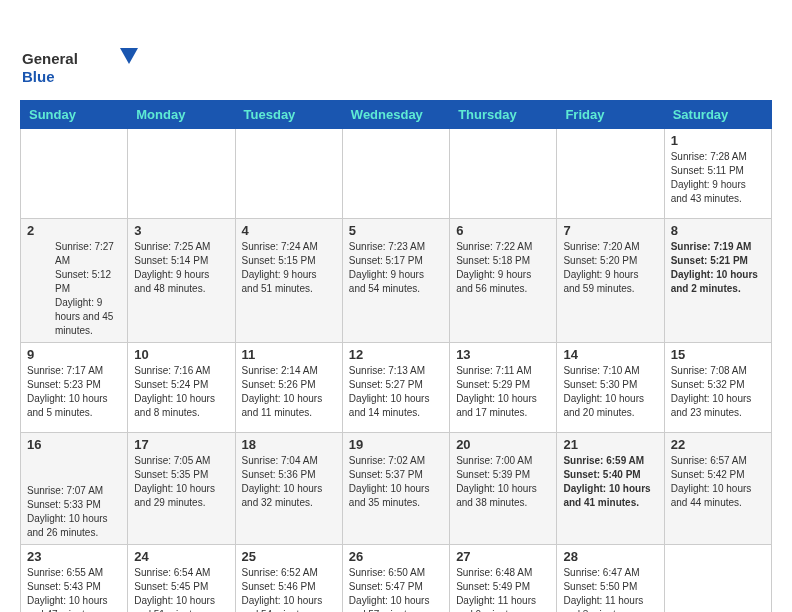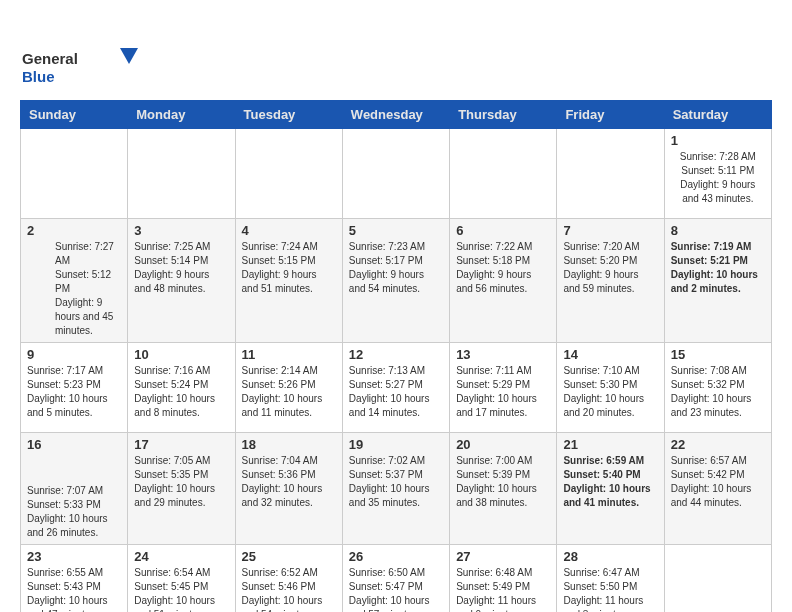--- a/index.html
+++ b/index.html
@@ -33,21 +33,21 @@
       font-size: 16px;
       color: #555;
     }
     .calendar-table {
       width: 100%;
       border-collapse: collapse;
       border: 1px solid #ccc;
     }
     .calendar-table th {
       background-color: #1a56b0;
-      color: #e5e5e5;
+      color: #5eead4;
       padding: 6px 8px;
       text-align: left;
       font-size: 13px;
       border: 1px solid #1a56b0;
     }
     .calendar-table td {
       border: 1px solid #ccc;
       vertical-align: top;
       padding: 4px 6px;
       width: calc(100% / 7);
@@ -105,21 +105,21 @@
   <tbody id="calendar-body">
   <tr>
         <td class="empty-cell"></td>
         <td class="empty-cell"></td>
         <td class="empty-cell"></td>
         <td class="empty-cell"></td>
         <td class="empty-cell"></td>
         <td class="empty-cell"></td>
         <td>
           <div class="day-number">1</div>
-          <div class="day-info" style="white-space: pre-line; text-align: center;">Sunrise: 7:28 AM
+          <div class="day-info" style="white-space: pre-line;">Sunrise: 7:28 AM
 Sunset: 5:11 PM
 Daylight: 9 hours and 43 minutes.</div>
         </td>
       </tr>
       <tr>
         <td>
           <div class="day-number">2</div>
           <div class="day-info" style="white-space: pre-line; margin-left: 28px;">Sunrise: 7:27 AM
 Sunset: 5:12 PM
 Daylight: 9 hours and 45 minutes.</div>

